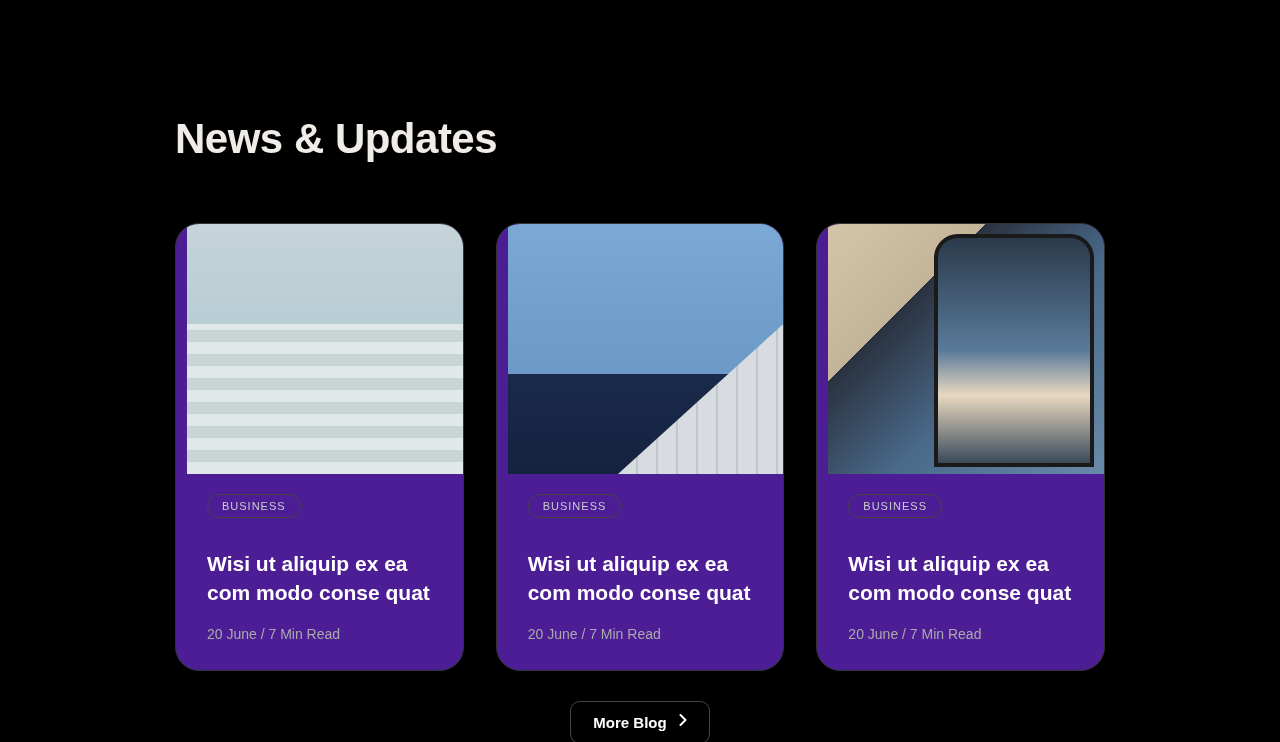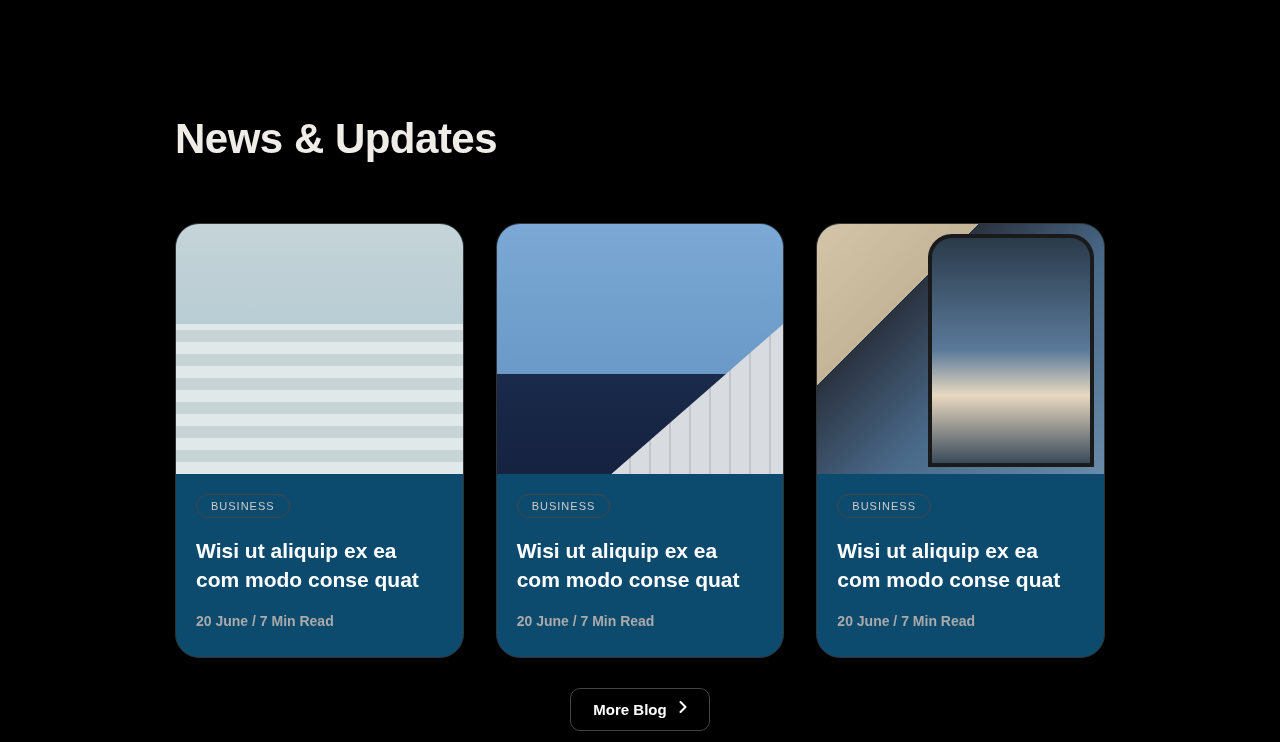--- a/index.html
+++ b/index.html
@@ -33,21 +33,22 @@
       display: flex;
       gap: 32px;
       margin-bottom: 30px;
     }
 
     .card {
       flex: 1;
       border: 1px solid #333333;
       border-radius: 24px;
       overflow: hidden;
-      background-color: #0c4a6e;
+      background-color: #4c1d95;
+      padding-left: 11px;
     }
 
     .card-image {
       width: 100%;
       height: 250px;
       display: block;
     }
 
     .card-image-1 {
       background: linear-gradient(180deg, #c5d4d8 0%, #b8cdd4 40%, #d4e0e2 40%, #e8eff0 100%);
@@ -128,26 +129,26 @@
       margin-bottom: 18px;
       text-transform: uppercase;
     }
 
     .card-title {
       font-size: 21px;
       font-weight: 700;
       color: #ffffff;
       line-height: 1.4;
       margin-bottom: 18px;
+      margin-top: 13px;
     }
 
     .card-meta {
       font-size: 14px;
       color: #aaaaaa;
-      font-weight: bold;
     }
 
     .more-button-wrapper {
       display: flex;
       justify-content: center;
     }
 
     .more-button {
       display: inline-flex;
       gap: 12px;

